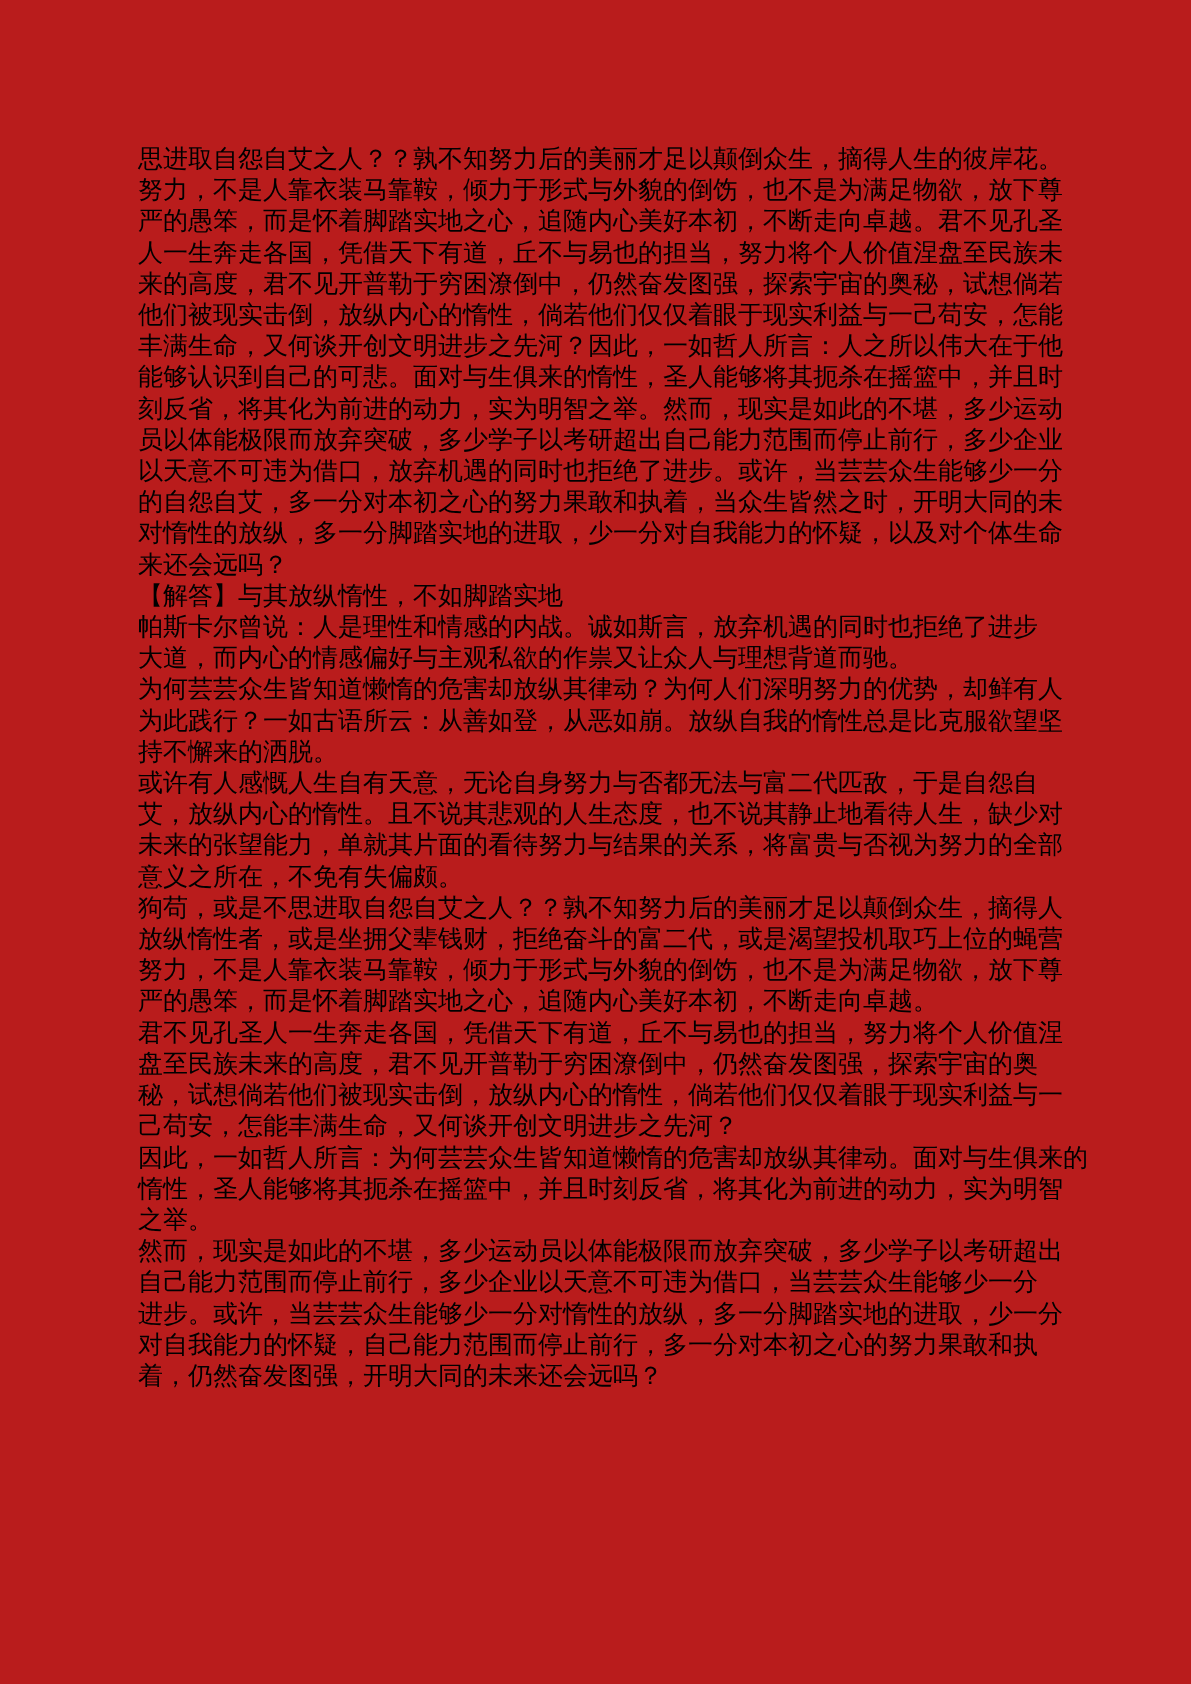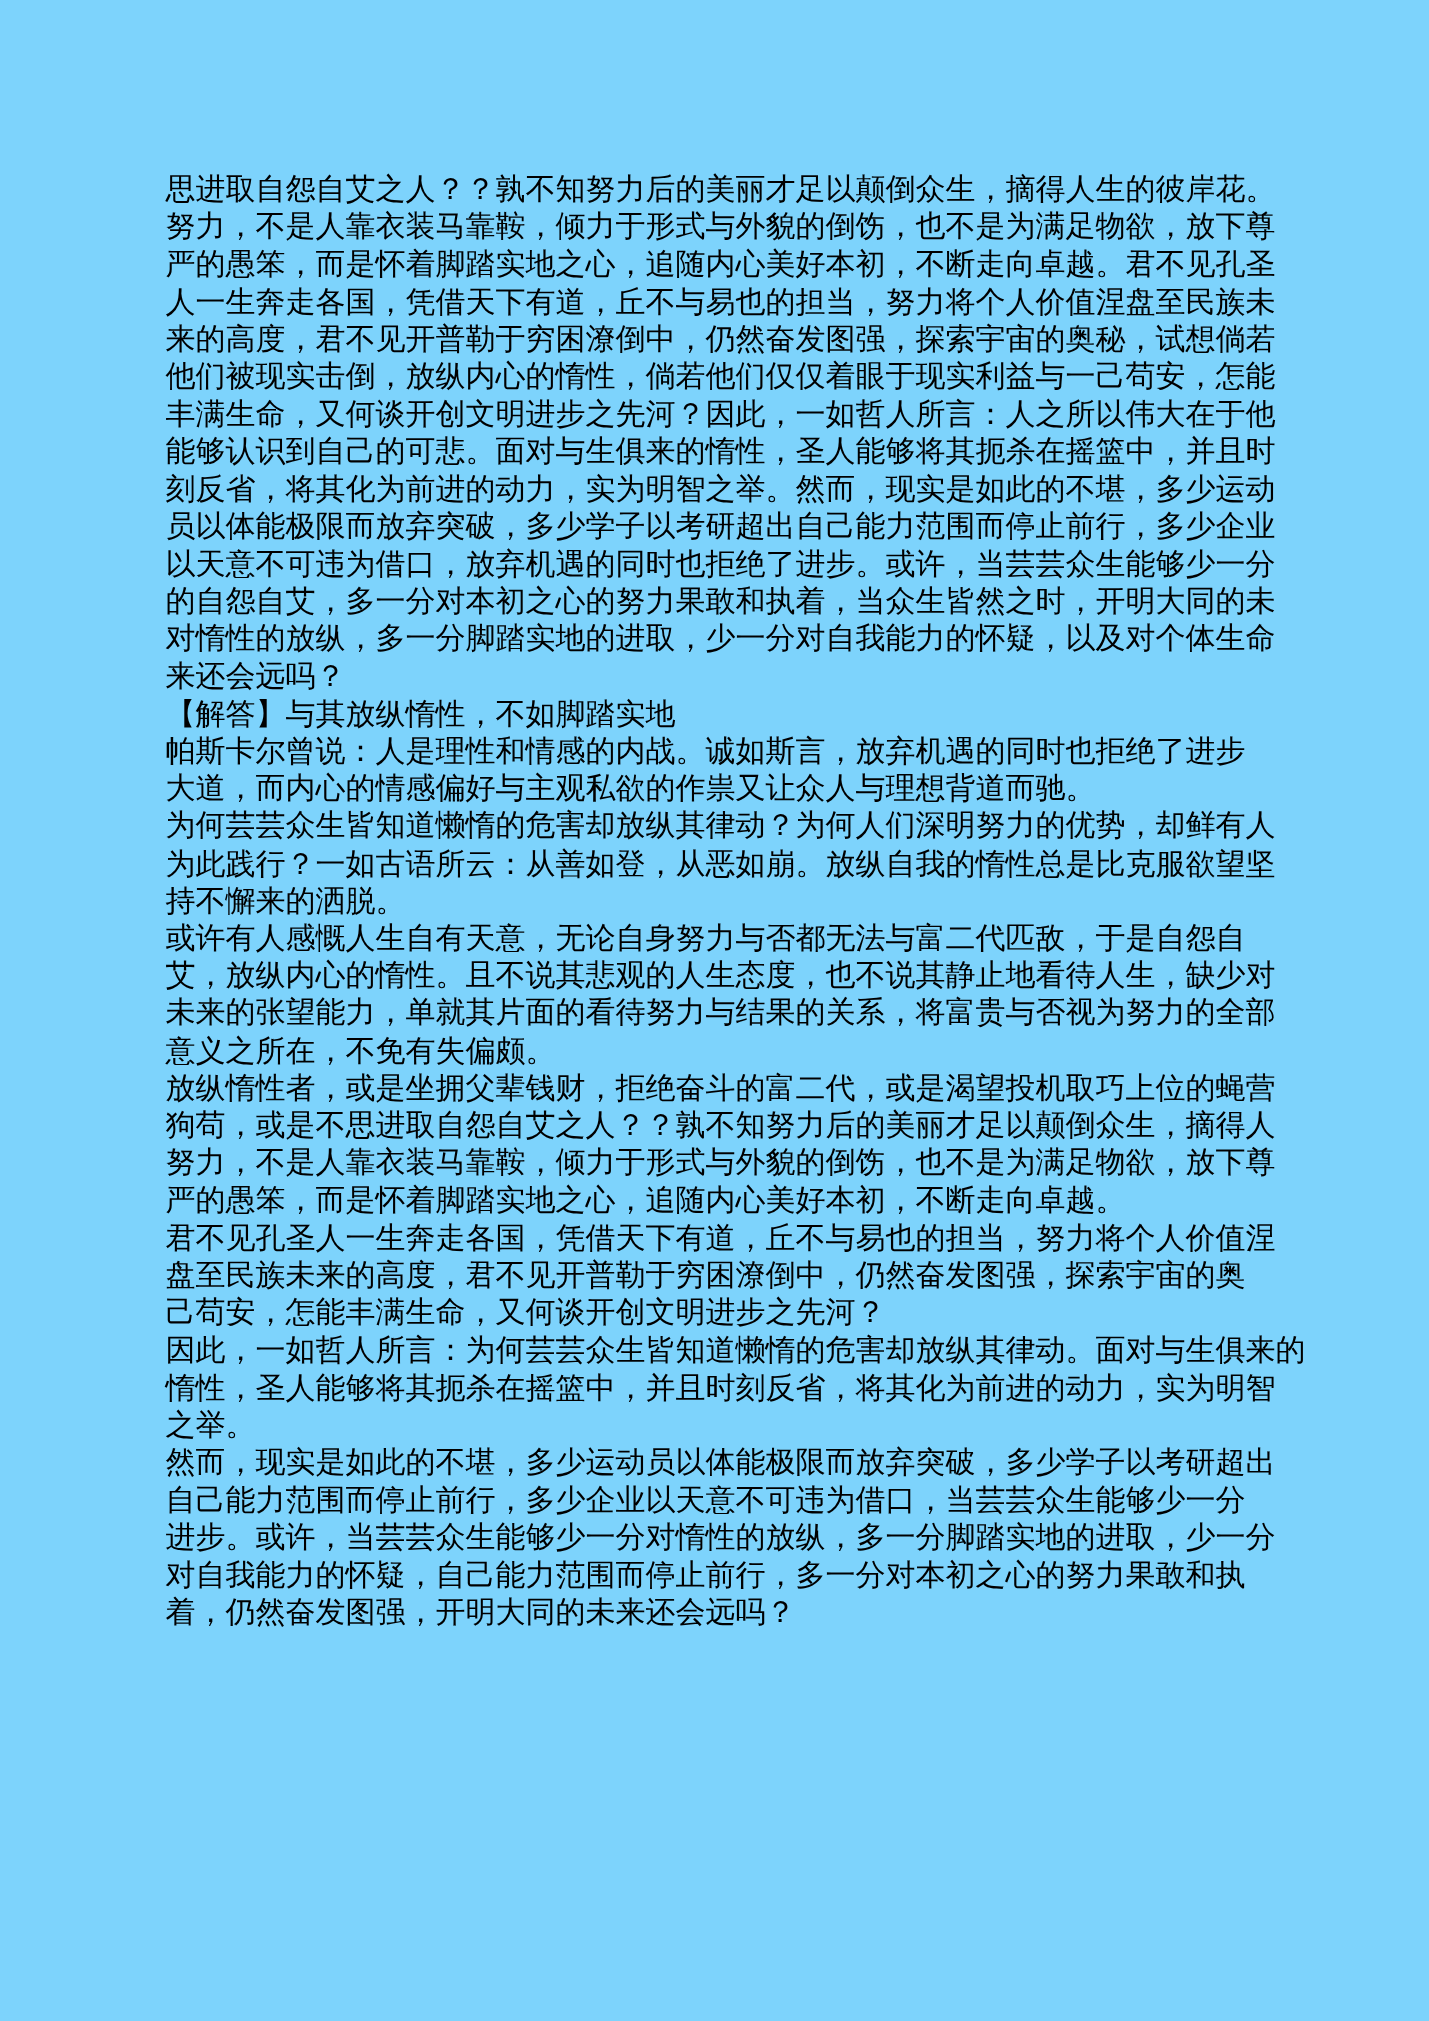--- a/index.html
+++ b/index.html
@@ -9,21 +9,21 @@
   }
   body {
     width: 1191px;
     height: 1684px;
     position: relative;
     font-family: "Liberation Serif", "DejaVu Serif", serif;
   }
   .page {
     position: absolute;
     inset: 0;
-    background: #7dd3fc;
+    background: #b91c1c;
     overflow: hidden;
   }
   .text-block {
     position: absolute;
     left: 138px;
     top: 143px;
     width: 940px;
     color: #000000;
   }
   .paragraph {
@@ -80,32 +80,33 @@
     </div>
 
     <div class="paragraph">
       <p class="line">或许有人感慨人生自有天意，无论自身努力与否都无法与富二代匹敌，于是自怨自</p>
       <p class="line">艾，放纵内心的惰性。且不说其悲观的人生态度，也不说其静止地看待人生，缺少对</p>
       <p class="line">未来的张望能力，单就其片面的看待努力与结果的关系，将富贵与否视为努力的全部</p>
       <p class="line">意义之所在，不免有失偏颇。</p>
     </div>
 
     <div class="paragraph">
+      <p class="line">狗苟，或是不思进取自怨自艾之人？？孰不知努力后的美丽才足以颠倒众生，摘得人</p>
       <p class="line">放纵惰性者，或是坐拥父辈钱财，拒绝奋斗的富二代，或是渴望投机取巧上位的蝇营</p>
-      <p class="line">狗苟，或是不思进取自怨自艾之人？？孰不知努力后的美丽才足以颠倒众生，摘得人</p>
     </div>
 
     <div class="paragraph">
       <p class="line">努力，不是人靠衣装马靠鞍，倾力于形式与外貌的倒饬，也不是为满足物欲，放下尊</p>
       <p class="line">严的愚笨，而是怀着脚踏实地之心，追随内心美好本初，不断走向卓越。</p>
     </div>
 
     <div class="paragraph">
       <p class="line">君不见孔圣人一生奔走各国，凭借天下有道，丘不与易也的担当，努力将个人价值涅</p>
       <p class="line">盘至民族未来的高度，君不见开普勒于穷困潦倒中，仍然奋发图强，探索宇宙的奥</p>
+      <p class="line">秘，试想倘若他们被现实击倒，放纵内心的惰性，倘若他们仅仅着眼于现实利益与一</p>
       <p class="line">己苟安，怎能丰满生命，又何谈开创文明进步之先河？</p>
     </div>
 
     <div class="paragraph">
       <p class="line">因此，一如哲人所言：为何芸芸众生皆知道懒惰的危害却放纵其律动。面对与生俱来的</p>
       <p class="line">惰性，圣人能够将其扼杀在摇篮中，并且时刻反省，将其化为前进的动力，实为明智</p>
       <p class="line">之举。</p>
     </div>
 
     <div class="paragraph">

